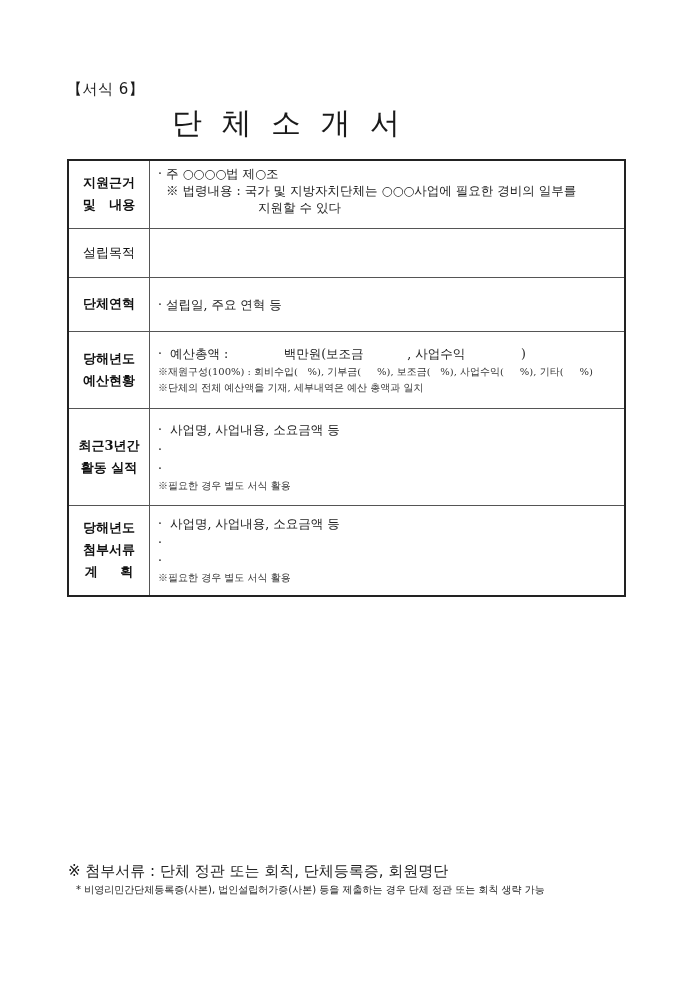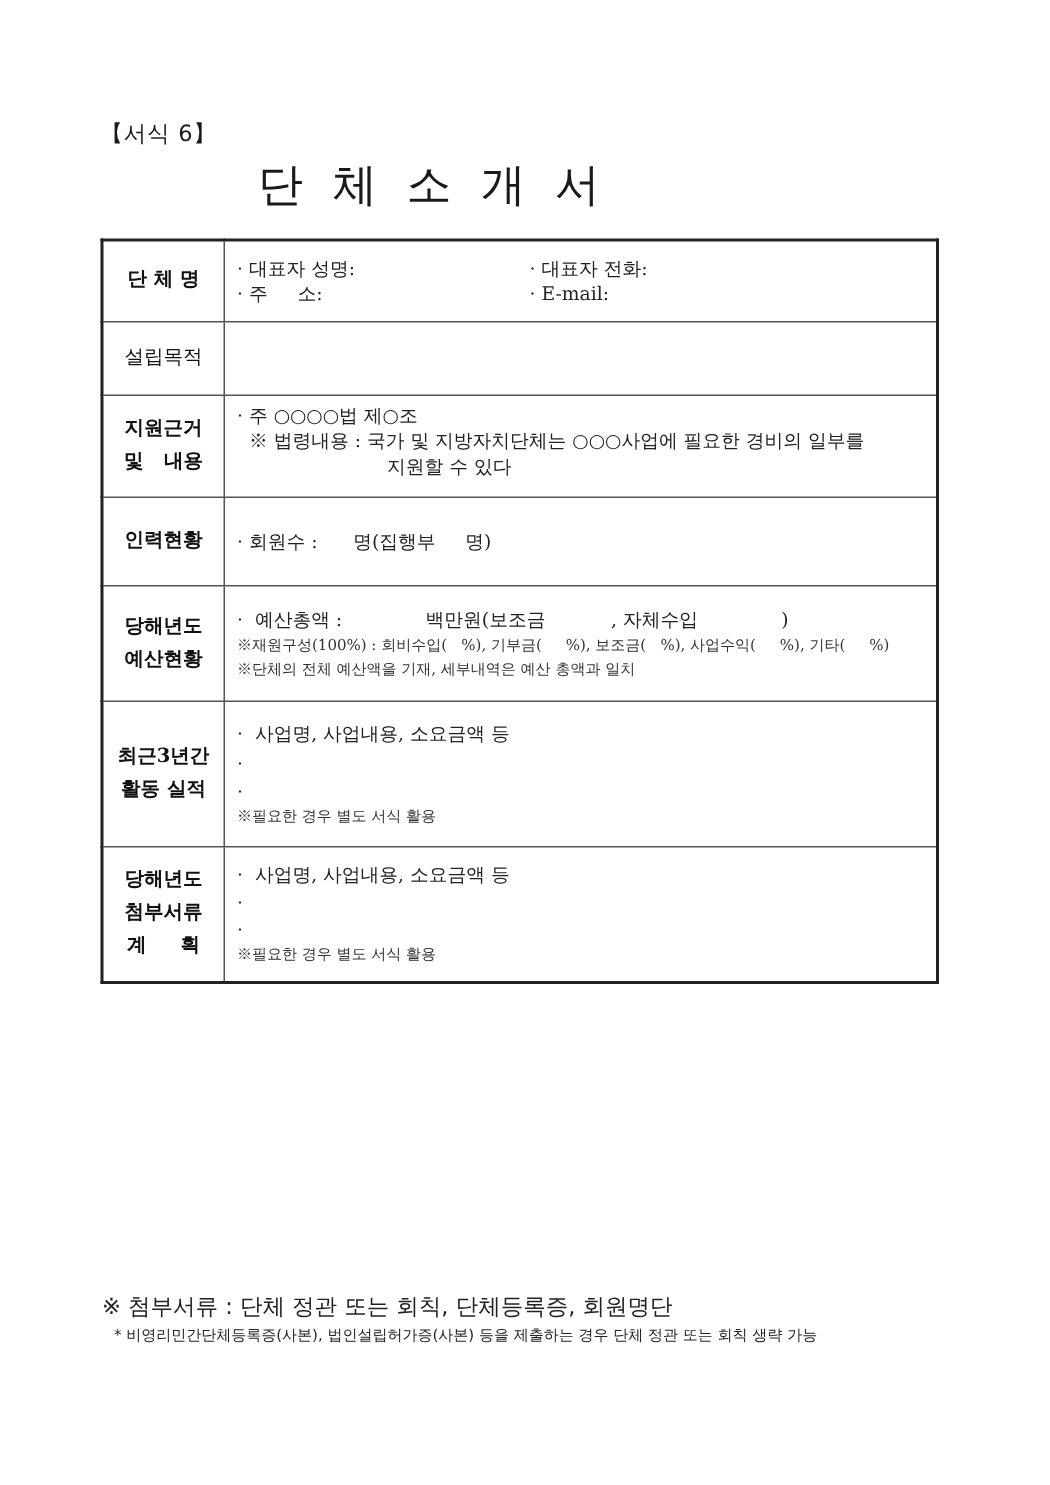--- a/index.html
+++ b/index.html
@@ -95,67 +95,54 @@
   </style>
 </head>
 <body>
 
 <div class="form-number">【서식 6】</div>
 <div class="doc-title">단 체   소 개 서</div>
 
 <table class="form-table">
 
   <tbody>
-      <tr style="height:54px">
-    <td class="label">단 체 명</td>
-    <td class="content">
-      <div class="two-col">
-        <span class="col1 line">· 대표자 성명:</span>
-        <span class="line">· 대표자 전화:</span>
-      </div>
-      <div class="two-col">
-        <span class="col1 line">· 주     소:</span>
-        <span class="line">· E-mail:</span>
-      </div>
-    </td>
-  </tr>
-
-  <tr style="height:49px">
-    <td class="label light">설립목적</td>
-    <td class="content"></td>
-  </tr>
 
   <tr style="height:68px">
     <td class="label">
       <span class="line">지원근거</span>
       <span class="line">및   내용</span>
     </td>
     <td class="content" style="vertical-align:top;padding-top:4px!important">
       <span class="line">· 주 ○○○○법 제○조</span>
       <span class="line indent-note">※ 법령내용 : 국가 및 지방자치단체는 ○○○사업에 필요한 경비의 일부를</span>
       <span class="line indent-cont">지원할 수 있다</span>
     </td>
   </tr>
 
+  <tr style="height:49px">
+    <td class="label light">설립목적</td>
+    <td class="content"></td>
+  </tr>
 
-  <tr style="height:59px">
-    <td class="label">인력현황</td>
+  <tr style="height:54px">
+    <td class="label">단체연혁</td>
     <td class="content">
-      <span class="line">· 회원수 :      명(집행부     명)</span>
+      <span class="line">· 설립일, 주요 연혁 등</span>
     </td>
   </tr>
+
 
 
   <tr style="height:77px">
     <td class="label">
       <span class="line">당해년도</span>
       <span class="line">예산현황</span>
     </td>
     <td class="content">
-      <span class="line" style="line-height:20px">·  예산총액 :              백만원(보조금           , 자체수입              )</span>
+      <span class="line" style="line-height:20px">·  예산총액 :              백만원(보조금           , 사업수익              )</span>
       <span class="line small">※재원구성(100%) : 회비수입(   %), 기부금(     %), 보조금(   %), 사업수익(     %), 기타(     %)</span>
       <span class="line small">※단체의 전체 예산액을 기재, 세부내역은 예산 총액과 일치</span>
     </td>
   </tr>
 
   <tr style="height:97px">
     <td class="label">
       <span class="line">최근3년간</span>
       <span class="line">활동 실적</span>
     </td>

